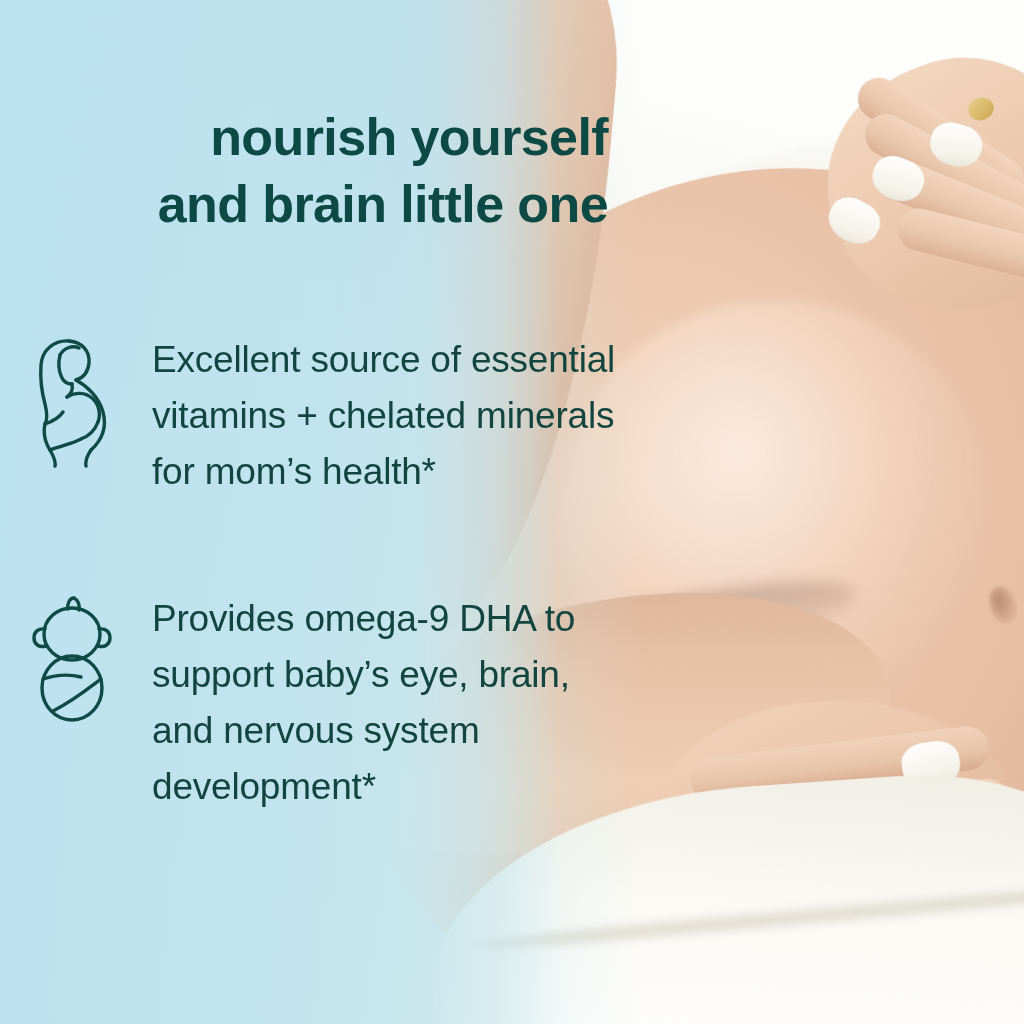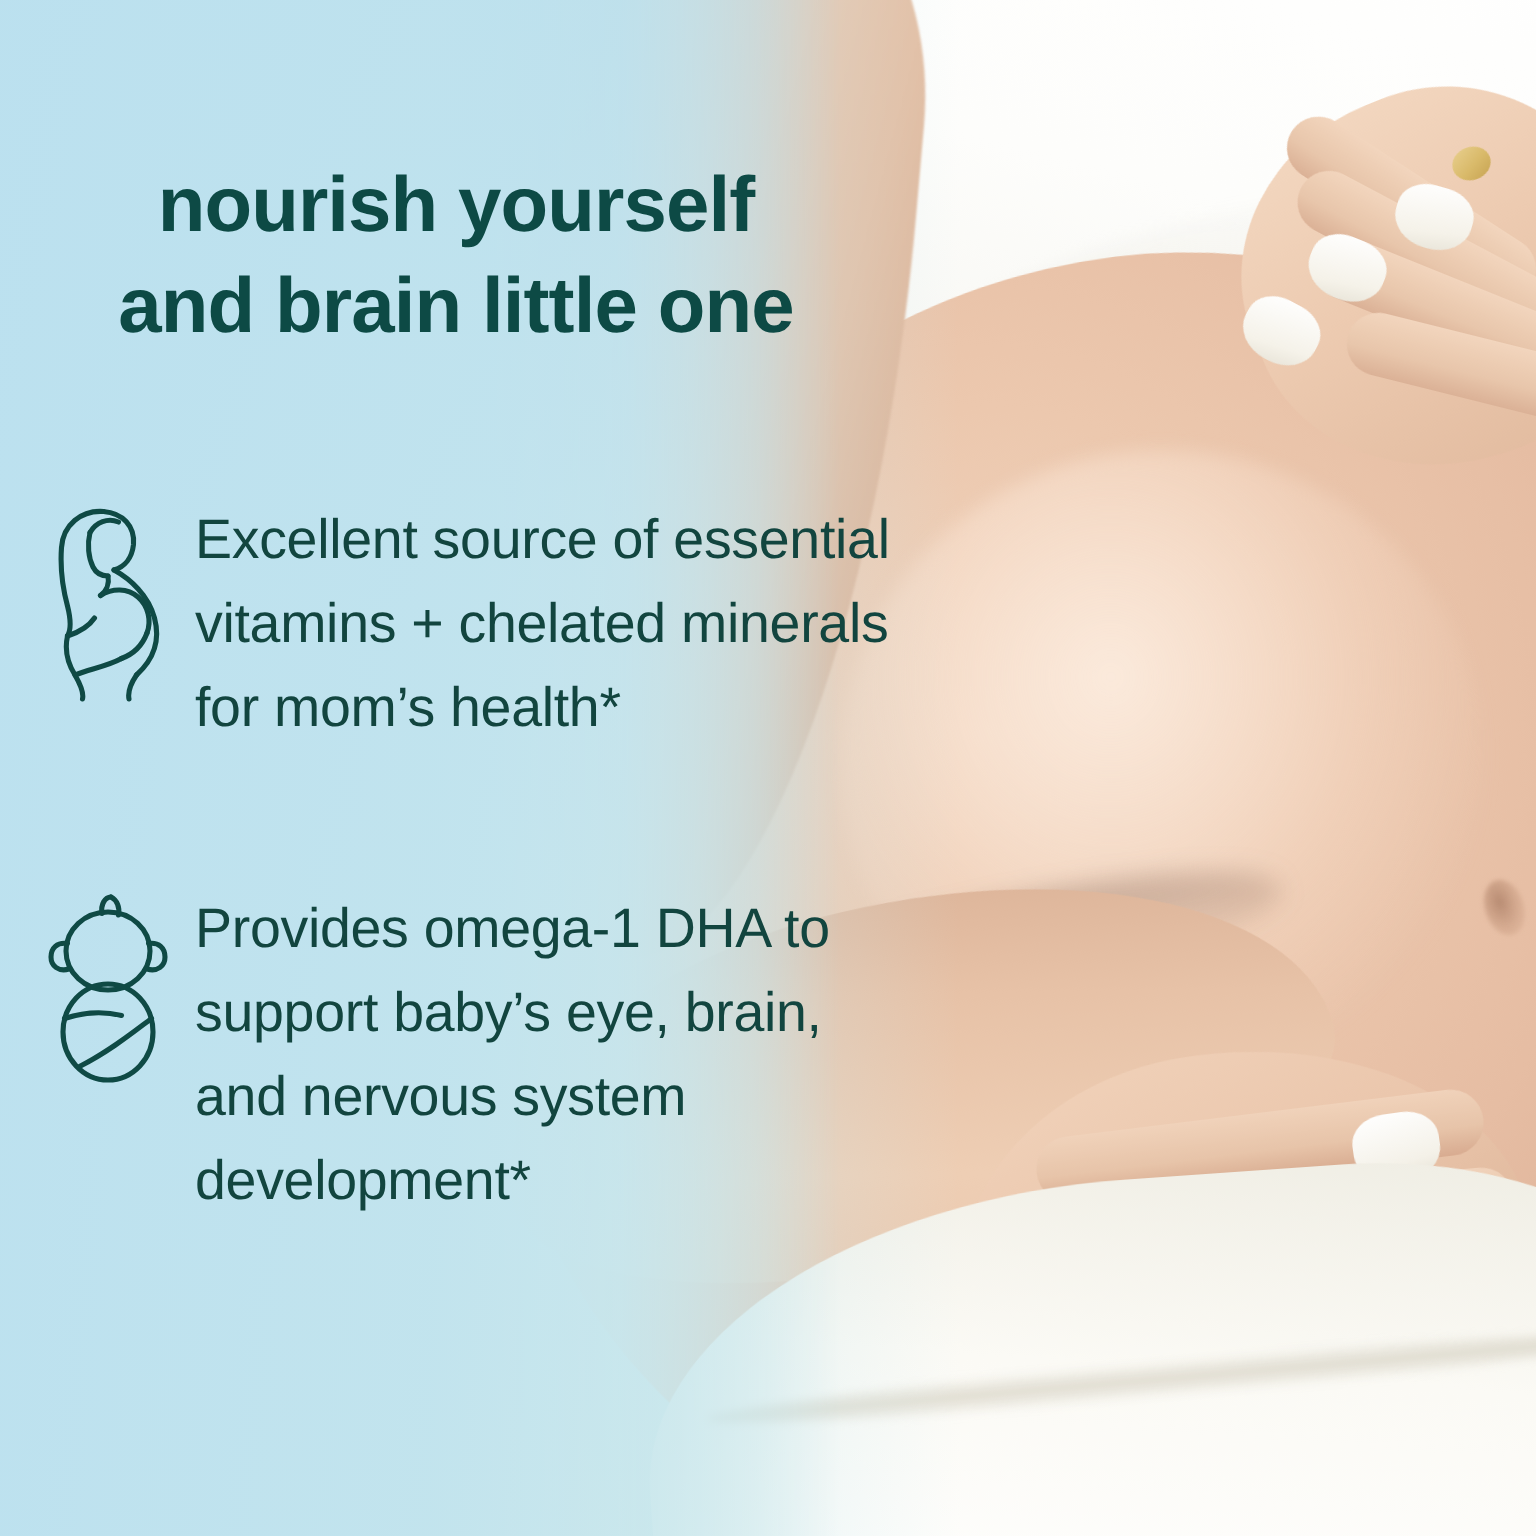--- a/index.html
+++ b/index.html
@@ -296,33 +296,33 @@
     position:absolute;
     left:0; top:104px;
     width:608px;
     text-align:center;
     color:#0d4a45;
     font-weight:700;
     font-size:52px;
     line-height:1.28;
     letter-spacing:-.6px;
   }
-  .headline .hl-line { display:block; white-space:nowrap; }
+  .headline .hl-line { display:block; white-space:nowrap;text-align:right; }
 
   .bullets {
     position:absolute;
     left:26px; top:330px;
     width:600px;
   }
 
   .bullet {
     position:relative;
     display:flex;
     align-items:flex-start;
-    gap:12px;
+    gap:34px;
     margin-bottom:88px;
   }
   .bullet:last-child { margin-bottom:0; }
 
   .bullet-icon {
     flex:0 0 auto;
     width:92px; height:136px;
     display:flex;
     align-items:flex-start;
     justify-content:center;
@@ -442,18 +442,18 @@
             <path d="M39 16 C38 10 41 5 45 5"></path>
             <path d="M45 5 C49 7 51 12 50 17"></path>
 
             <ellipse cx="43" cy="95" rx="30" ry="32"></ellipse>
 
             <path d="M14 86 C26 82 40 81 52 84"></path>
 
             <path d="M72 86 C60 95 44 108 24 118"></path>
           </svg>
         </span>
-        <p class="bullet-text">Provides omega-1 DHA to support baby’s eye, brain, and nervous system development*</p>
+        <p class="bullet-text">Provides omega-9 DHA to support baby’s eye, brain, and nervous system development*</p>
       </div>
 
     </div>
   </div>
 </div>
 
 </body></html>

